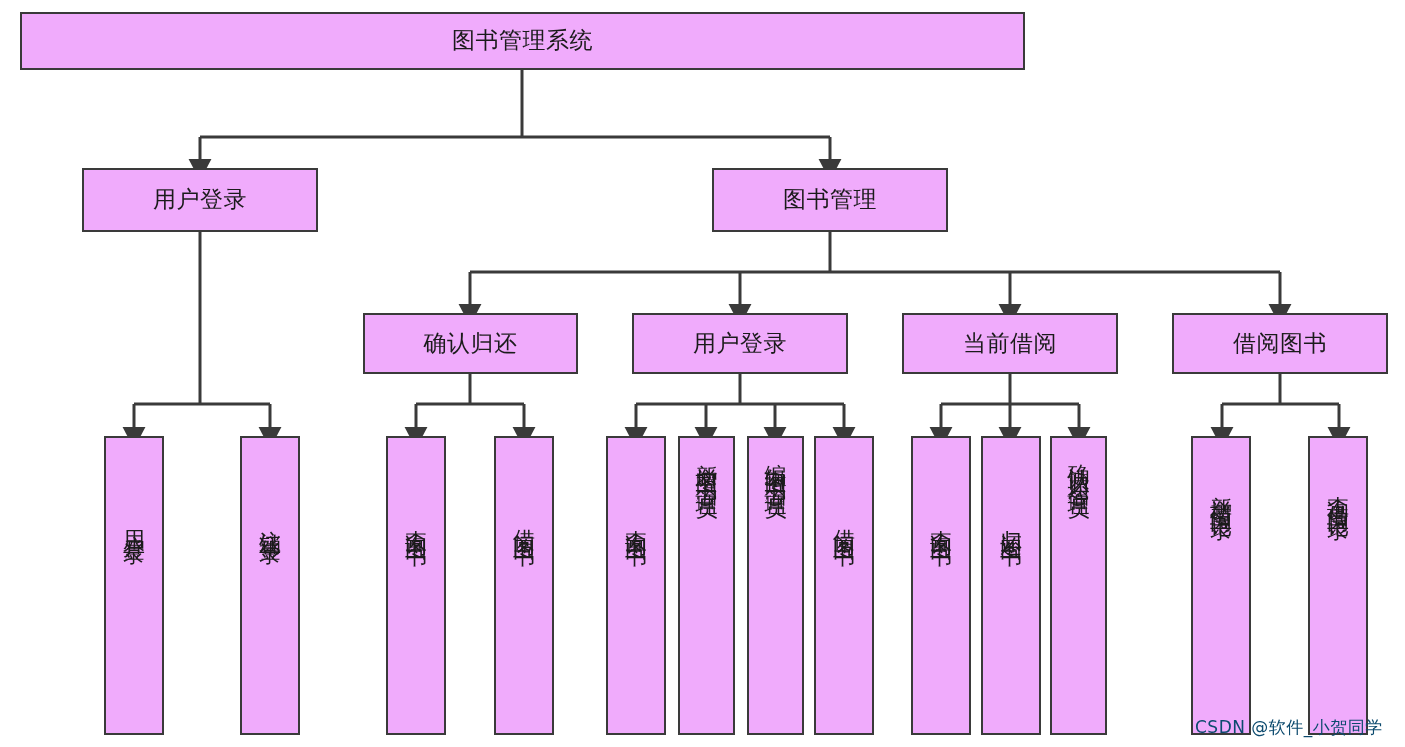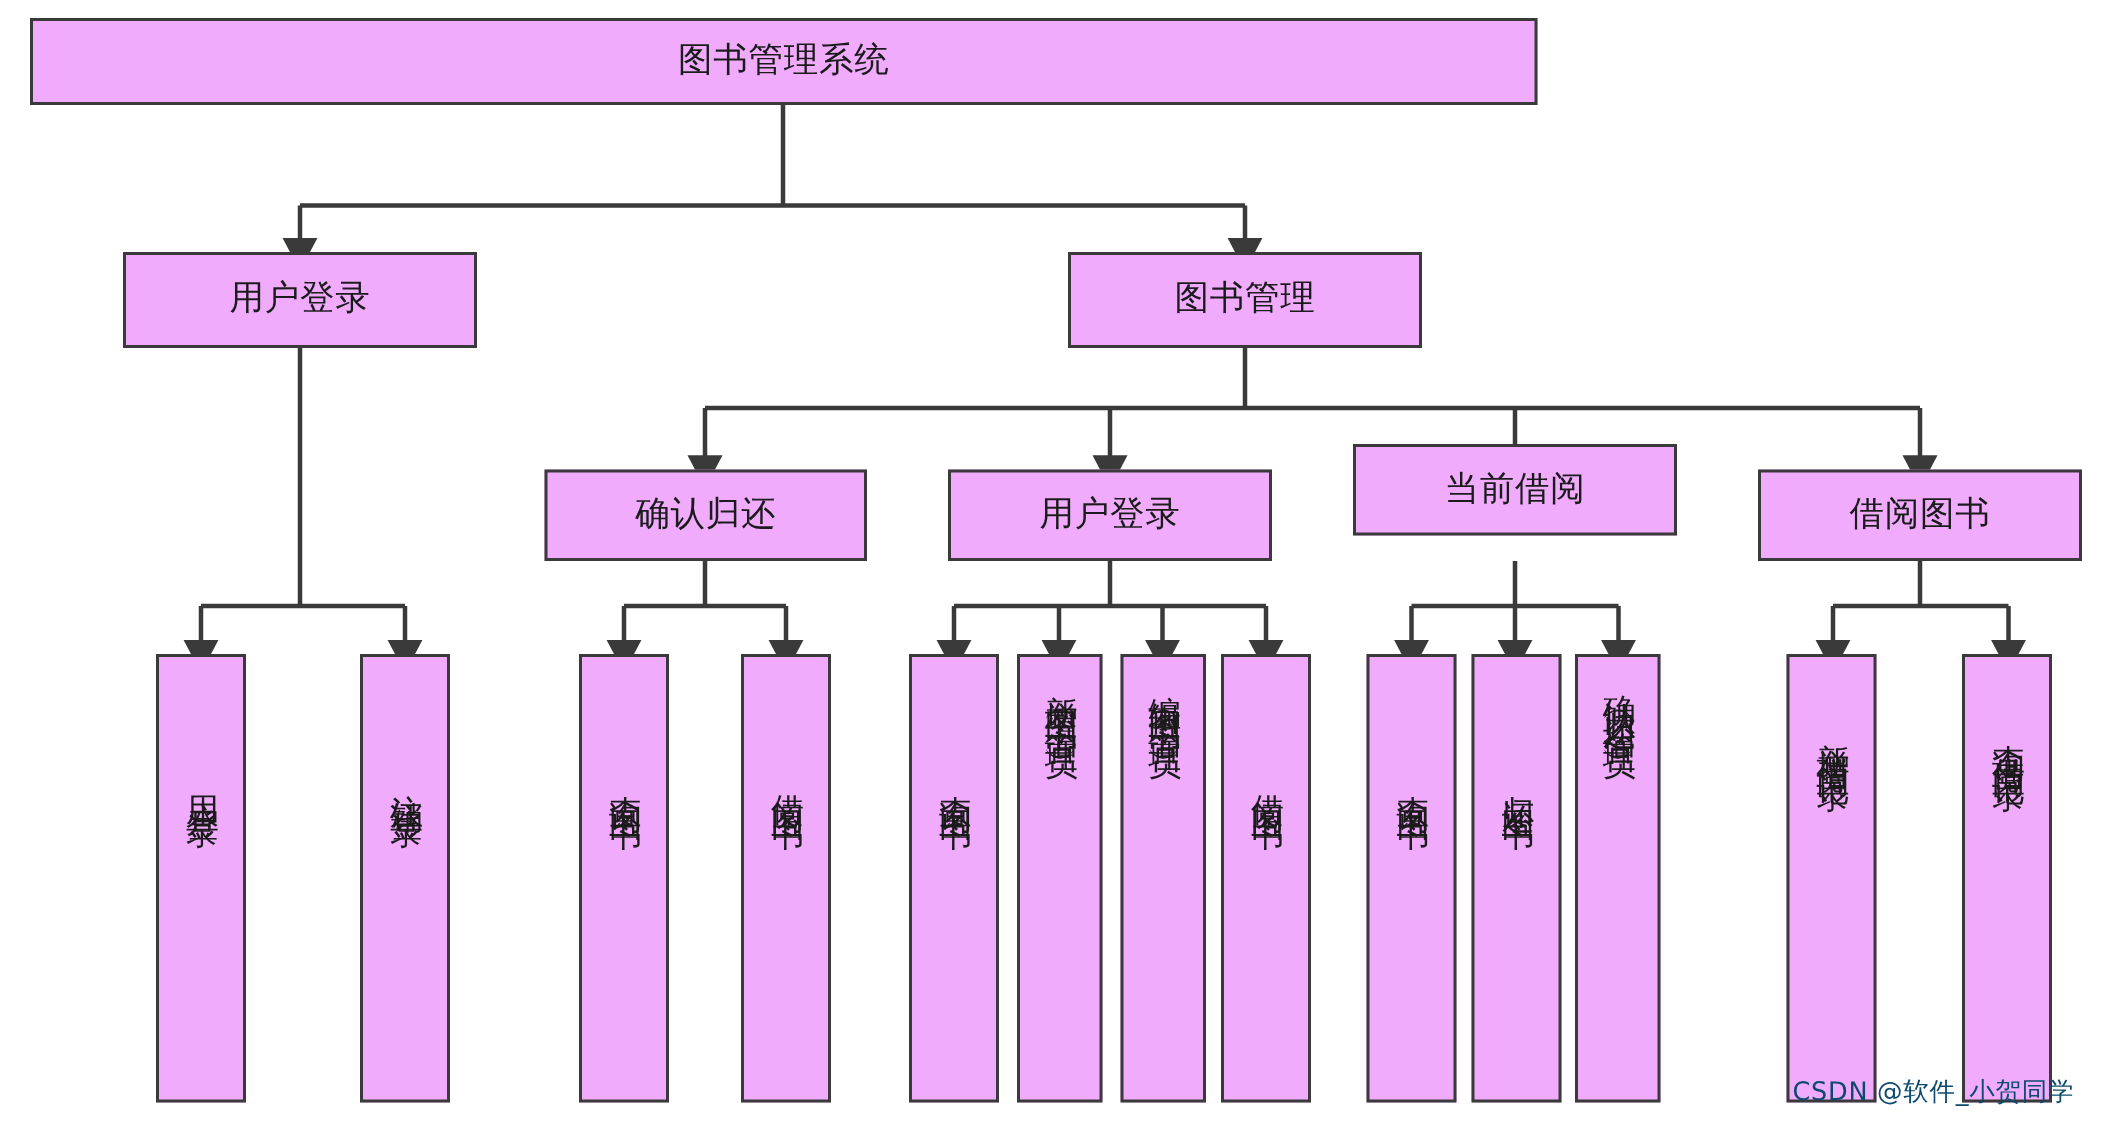--- a/index.html
+++ b/index.html
@@ -143,21 +143,21 @@
   </div>
 
   <div class="node horiz" style="left:363px; top:313px; width:215px; height:61px;">
     <span class="label">确认归还</span>
   </div>
 
   <div class="node horiz" style="left:632px; top:313px; width:216px; height:61px;">
     <span class="label">用户登录</span>
   </div>
 
-  <div class="node horiz" style="left:902px; top:296px; width:216px; height:61px;">
+  <div class="node horiz" style="left:902px; top:313px; width:216px; height:61px;">
     <span class="label">当前借阅</span>
   </div>
 
   <div class="node horiz" style="left:1172px; top:313px; width:216px; height:61px;">
     <span class="label">借阅图书</span>
   </div>
 
   <div class="node vert" style="left:104px; top:436px; width:60px; height:299px; padding-top:74px;">
     <span class="label">用户登录</span>
   </div>

